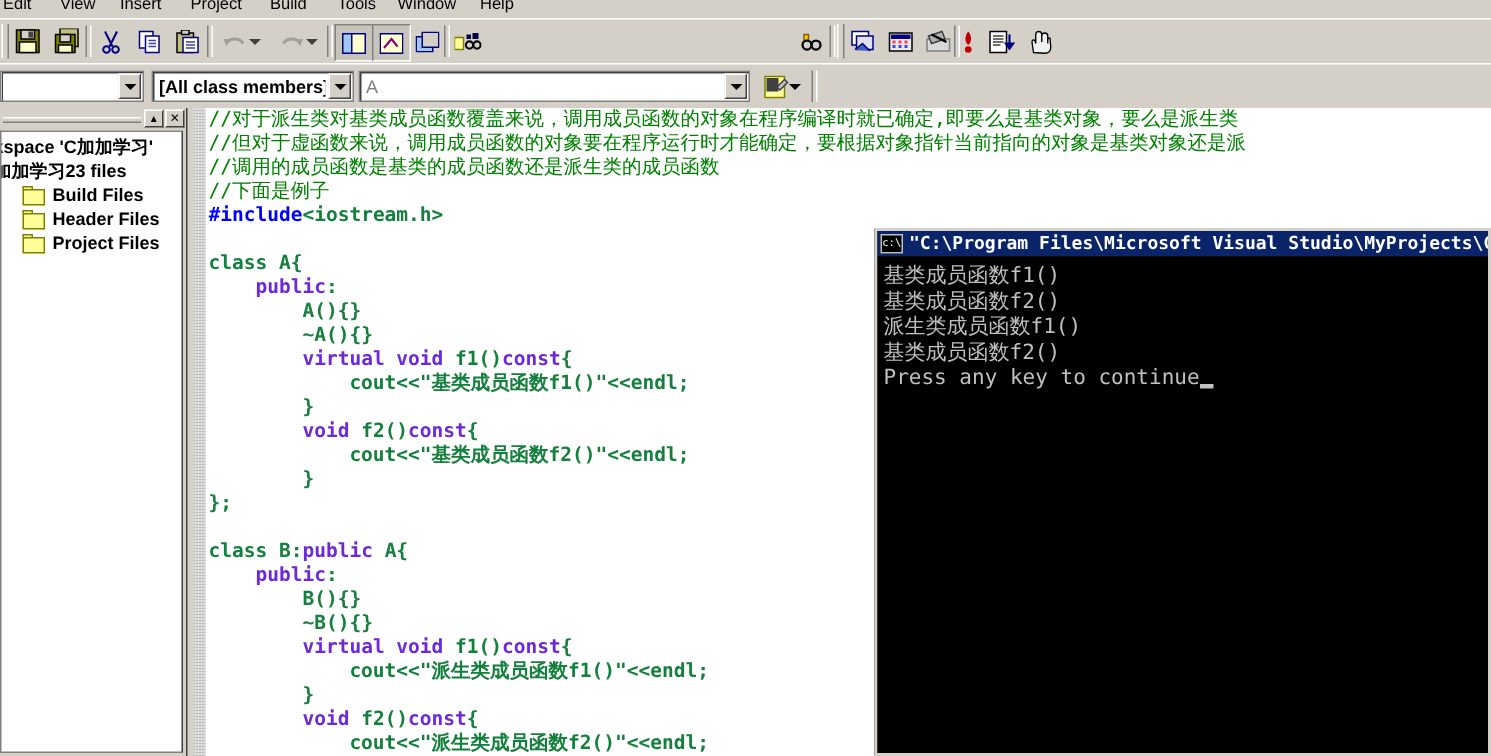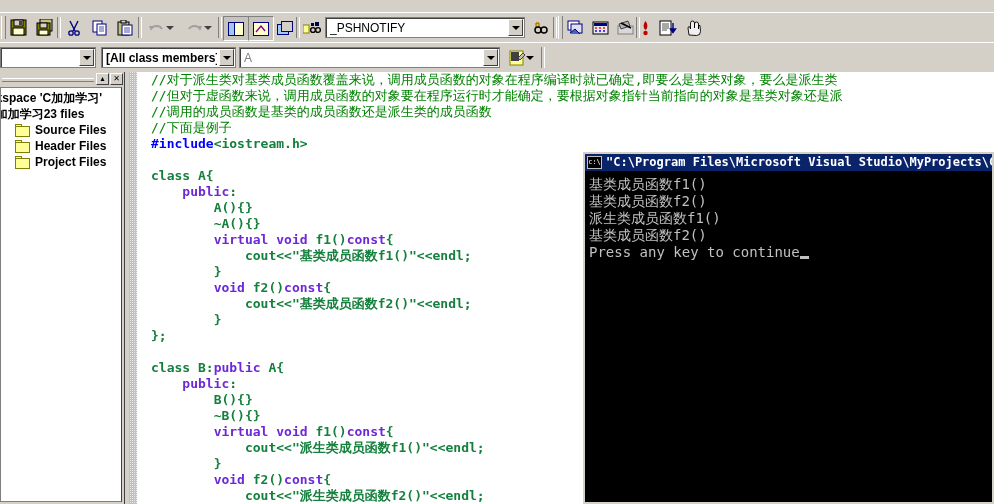--- a/index.html
+++ b/index.html
@@ -58,21 +58,21 @@
      border-left:1px solid #404040;}
   .ed-sel{position:absolute;left:5px;top:0;width:8px;height:432px;
      background-color:#e8e8e8;
      background-image:
        repeating-linear-gradient(0deg,#c0c0c0 0 1px,transparent 1px 2px),
        repeating-linear-gradient(90deg,#c0c0c0 0 1px,transparent 1px 2px);
      background-size:2px 2px;}
   .code{position:absolute;left:15px;top:0;width:860px;height:432px;overflow:hidden;
      font-family:"DejaVu Sans Mono","Liberation Mono",monospace;
      font-size:13px;line-height:16px;white-space:pre;}
-  .cl{position:absolute;left:12px;white-space:pre;}
+  .cl{position:absolute;left:0;white-space:pre;}
   .kw{color:#6d28d9;font-weight:bold;}
   .cm{color:#008000;}
   .pp{color:#0000ff;font-weight:bold;}
   .id{color:#15803d;font-weight:bold;}
 
   
   .cons{position:absolute;left:583px;top:152px;width:411px;height:352px;
         background:#000;border:2px solid #d4d0c8;box-sizing:border-box;}
   .cons-title{position:absolute;left:0;top:0;width:100%;height:17px;
         background:linear-gradient(180deg,#0a246a,#0a246a);
@@ -90,20 +90,30 @@
   .caret{display:inline-block;width:9px;height:3px;background:#c0c0c0;vertical-align:bottom;margin-bottom:2px;}
 
   
   svg{display:block;}
 </style>
 </head>
 <body>
 
 <div id="app">
 
+  <div class="menubar" id="menubar">
+      <div class="mi" style="left: 2px;">Edit</div>
+      <div class="mi" style="left: 40px;">View</div>
+      <div class="mi" style="left: 80px;">Insert</div>
+      <div class="mi" style="left: 127px;">Project</div>
+      <div class="mi" style="left: 180px;">Build</div>
+      <div class="mi" style="left: 225px;">Tools</div>
+      <div class="mi" style="left: 265px;">Window</div>
+      <div class="mi" style="left: 320px;">Help</div>
+    </div>
 
   <div class="tb1">
     <div class="gripper" style="left:1px;"></div>
 
     <div class="tbtn" style="left:6px;">
       <svg width="17" height="17" viewBox="0 0 17 17">
         <rect x="1" y="1" width="15" height="15" fill="#808000" stroke="#000"></rect>
         <rect x="4" y="1" width="9" height="6" fill="#d4d0c8" stroke="#000"></rect>
         <rect x="9" y="2" width="3" height="4" fill="#404040"></rect>
         <rect x="3" y="9" width="11" height="7" fill="#ffffcc" stroke="#000"></rect>
@@ -189,26 +199,20 @@
 
     <div class="tbtn" style="left:300px;">
       <svg width="18" height="14" viewBox="0 0 18 14">
         <rect x="0" y="4" width="6" height="8" fill="#ffff99" stroke="#808000"></rect>
         <path d="M8 2 l3 0 0 3 -3 0z M12 1 l4 0 0 4 -4 0z" fill="#000040"></path>
         <circle cx="10" cy="9" r="2.4" fill="none" stroke="#000" stroke-width="1.4"></circle>
         <circle cx="15" cy="9" r="2.4" fill="none" stroke="#000" stroke-width="1.4"></circle>
       </svg>
     </div>
 
-    <div class="combo" style="left:325px;top:4px;width:200px;height:21px;">
-      <div class="ctext">_PSHNOTIFY</div>
-      <div class="carrow">
-          <div class="tri"></div>
-        </div>
-    </div>
 
     <div class="tbtn" style="left:528px;">
       <svg width="17" height="15" viewBox="0 0 17 15">
         <path d="M4 3 l3 0 0 4 -3 0z" fill="#ffcc00" stroke="#806000"></path>
         <circle cx="6" cy="10" r="3" fill="none" stroke="#000" stroke-width="1.5"></circle>
         <circle cx="12" cy="10" r="3" fill="none" stroke="#000" stroke-width="1.5"></circle>
       </svg>
     </div>
 
     <div class="sep" style="left:553px;"></div>
@@ -313,21 +317,21 @@
           <span>rkspace 'C加加学习'</span>
         </div>
         <div class="tree-row" style="top: 18px; left: -14px;">
           <span>C加加学习23 files</span>
         </div>
         <div class="tree-row" style="top: 34px; left: 14px;">
           <span class="folder">
             <span class="ft"></span>
             <span class="fb"></span>
           </span>
-          <span>Source Files</span>
+          <span>Build Files</span>
         </div>
         <div class="tree-row" style="top: 50px; left: 14px;">
           <span class="folder">
             <span class="ft"></span>
             <span class="fb"></span>
           </span>
           <span>Header Files</span>
         </div>
         <div class="tree-row" style="top: 66px; left: 14px;">
           <span class="folder">

